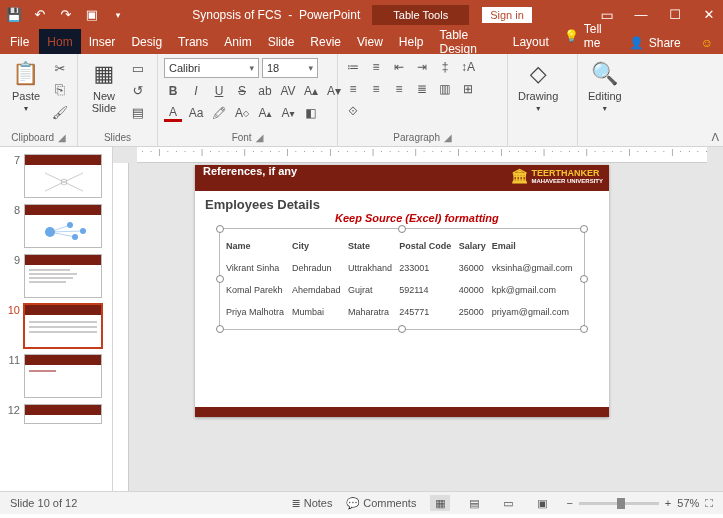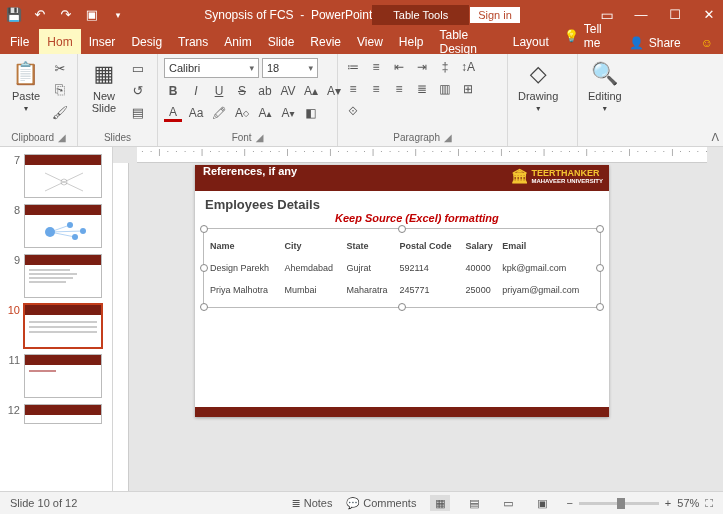--- a/index.html
+++ b/index.html
@@ -1,27 +1,27 @@
 <!DOCTYPE html>
 <html><head>
 <meta charset="utf-8">
 <style>
 *{box-sizing:border-box;margin:0;padding:0;font-family:"Segoe UI",Arial,sans-serif;-webkit-user-select:none;user-select:none}
 body{width:723px;height:518px;overflow:hidden;background:#fff;font-size:12px;color:#444}
 .titlebar{height:29px;background:#B7472A;display:flex;align-items:center;color:#fff;padding:0 6px}
 .titlebar .qat{display:flex;gap:10px;align-items:center}
 .titlebar .ic{width:16px;height:16px;display:flex;align-items:center;justify-content:center;font-size:13px}
-.titlebar .title-wrap{flex:1;display:flex;justify-content:center;align-items:center;font-size:12px}
+.titlebar .title-wrap{flex:1;display:flex;justify-content:center;align-items:center;gap:12px;font-size:12px}
 .titlebar .tool-ctx{background:#8B2E17;padding:4px 21px;font-size:11px}
 .titlebar .signin{background:#fff;color:#B7472A;border:1px solid #B7472A;padding:2px 8px;font-size:11px}
 .titlebar .winbtn{display:flex;gap:18px;margin-left:auto}
 .tabbar{height:25px;background:#B7472A;display:flex;align-items:flex-end;color:#fff;font-size:12px}
 .tabbar .tab{padding:4px 8px;cursor:pointer;height:25px;display:flex;align-items:center}
 .tabbar .tab.file{padding:4px 10px}
-.tabbar .tab.active{background:#fef9c3;color:#B7472A}
+.tabbar .tab.active{background:#0f172a;color:#B7472A}
 .tabbar .tellme{display:flex;align-items:center;gap:4px;padding:4px 8px}
 .tabbar .share{margin-left:auto;padding:4px 10px;display:flex;align-items:center;gap:4px}
 .tabbar .smiley{padding:4px 10px}
 .ribbon{height:93px;background:#F3F3F3;border-bottom:1px solid #d4d4d4;display:flex;position:relative}
 .ribbon .group{border-right:1px solid #d9d9d9;padding:4px 6px 2px 6px;display:flex;flex-direction:column;justify-content:space-between}
 .ribbon .gtitle{text-align:center;font-size:10px;color:#666;height:14px;display:flex;justify-content:center;align-items:center;gap:4px}
 .ribbon .gbody{flex:1;display:flex;align-items:flex-start;gap:4px}
 .bigbtn{display:flex;flex-direction:column;align-items:center;justify-content:center;gap:2px;padding:2px 4px;font-size:11px;color:#444;min-width:40px}
 .bigbtn .bicon{font-size:22px;height:28px;display:flex;align-items:center;justify-content:center}
 .smallstack{display:flex;flex-direction:column;gap:2px}
@@ -43,21 +43,21 @@
 .thumb .tbar{height:10px;background:#7A1E12}
 .editpane{flex:1;display:flex;flex-direction:column}
 .slidewrap{flex:1;position:relative;background:#E6E6E6;overflow:hidden}
 .ruler-h{position:absolute;top:0;left:24px;right:16px;height:16px;background:#fff;border-bottom:1px solid #ccc;font-size:8px;color:#888;overflow:hidden;white-space:nowrap;letter-spacing:6px;padding-left:4px}
 .ruler-v{position:absolute;top:16px;left:0;width:16px;bottom:0;background:#fff;border-right:1px solid #ccc}
 .slide{position:absolute;left:82px;top:18px;width:414px;height:252px;background:#fff;box-shadow:0 1px 3px rgba(0,0,0,.3)}
 .slide .hdr{height:26px;background:#7A1E12;color:#fff;font-size:11px;font-weight:bold;display:flex;align-items:flex-start;padding:0 8px;position:relative}
 .slide .logo{position:absolute;right:6px;top:3px;display:flex;align-items:center;gap:3px;font-size:8px;color:#F4C430}
 .slide .h2{font-weight:bold;font-size:13px;padding:6px 10px 0 10px}
 .slide .note{color:#C00000;font-style:italic;font-weight:bold;font-size:11px;padding:0 10px 2px 140px}
-.tblbox{margin:2px 8px;border:1px solid #bbb;position:relative;padding:6px 4px}
+.tblbox{margin:2px 24px;border:1px solid #bbb;position:relative;padding:6px 4px}
 .handle{width:8px;height:8px;border:1px solid #888;background:#fff;border-radius:50%;position:absolute}
 .tbl{width:100%;font-size:9px;border-collapse:collapse}
 .tbl th,.tbl td{text-align:left;padding:6px 2px}
 .tbl th{font-weight:bold}
 .slide .ftr{position:absolute;bottom:0;left:0;right:0;height:10px;background:#7A1E12}
 .notesarea{height:32px;background:#fff;border-top:1px solid #d4d4d4;padding:6px 16px;color:#aaa;font-size:13px}
 .statusbar{height:23px;background:#F3F3F3;border-top:1px solid #d4d4d4;display:flex;align-items:center;padding:0 10px;font-size:11px;color:#555;gap:14px}
 .statusbar .sp{flex:1}
 .viewbtn{width:20px;height:16px;display:flex;align-items:center;justify-content:center;border:0}
 .zoom{display:flex;align-items:center;gap:6px}
@@ -372,21 +372,29 @@
             <tbody>
                 <tr>
               <th>Name</th>
                   <th>City</th>
                   <th>State</th>
                   <th>Postal Code</th>
                   <th>Salary</th>
                   <th>Email</th>
             </tr>
             <tr>
-                  <td>Design Parekh</td>
+                  <td>Vikrant Sinha</td>
+                  <td>Dehradun</td>
+                  <td>Uttrakhand</td>
+                  <td>233001</td>
+                  <td>36000</td>
+                  <td>vksinha@gmail.com</td>
+                </tr>
+            <tr>
+                  <td>Komal Parekh</td>
                   <td>Ahemdabad</td>
                   <td>Gujrat</td>
                   <td>592114</td>
                   <td>40000</td>
                   <td>kpk@gmail.com</td>
                 </tr>
             <tr>
                   <td>Priya Malhotra</td>
                   <td>Mumbai</td>
                   <td>Maharatra</td>

